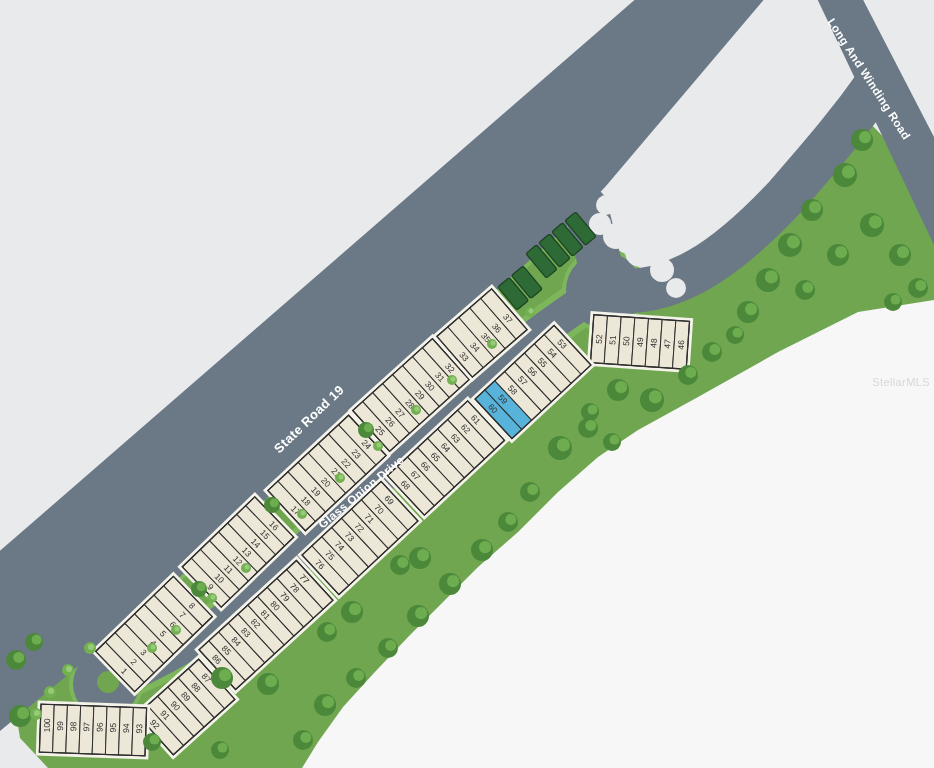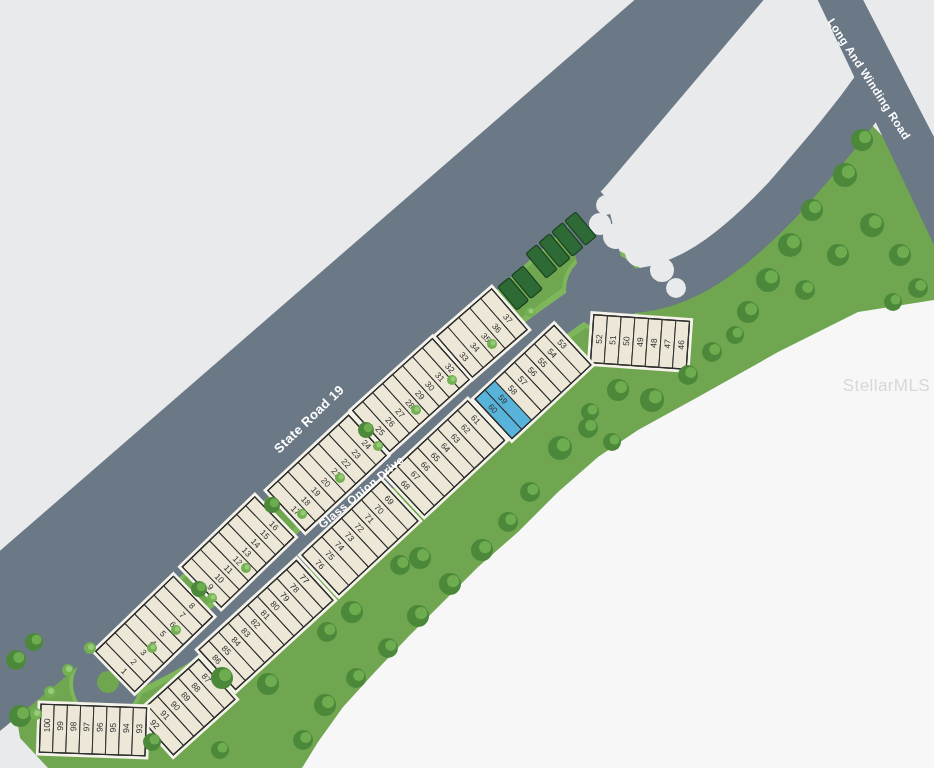--- a/index.html
+++ b/index.html
@@ -1,19 +1,19 @@
 <!DOCTYPE html>
 <html><head>
 <meta charset="utf-8">
 <style>
   html,body{margin:0;padding:0;background:#e9eaec;}
   .stage{position:relative;width:934px;height:768px;overflow:hidden;
          font-family:"Liberation Sans",sans-serif;}
   svg{display:block;}
-  .watermark{position:absolute;top:376px;right:4px;font-size:17px;
+  .watermark{position:absolute;top:376px;right:4px;font-size:11px;
              letter-spacing:.4px;color:#d7d8da;user-select:none;}
   text{font-family:"Liberation Sans",sans-serif;}
 </style>
 </head>
 <body>
 
 <div class="stage">
   <svg id="site-map" width="934" height="768" viewBox="0 0 934 768">
       <rect x="0" y="0" width="934" height="768" fill="#e9eaec"></rect>
       <polygon points="934,282 858,312 778,352 698,397 638,430 598,457 558,492 518,532 478,567 443,602 408,637 373,674 343,707 318,742 302,768 934,768" fill="#f6f7f6"></polygon>

